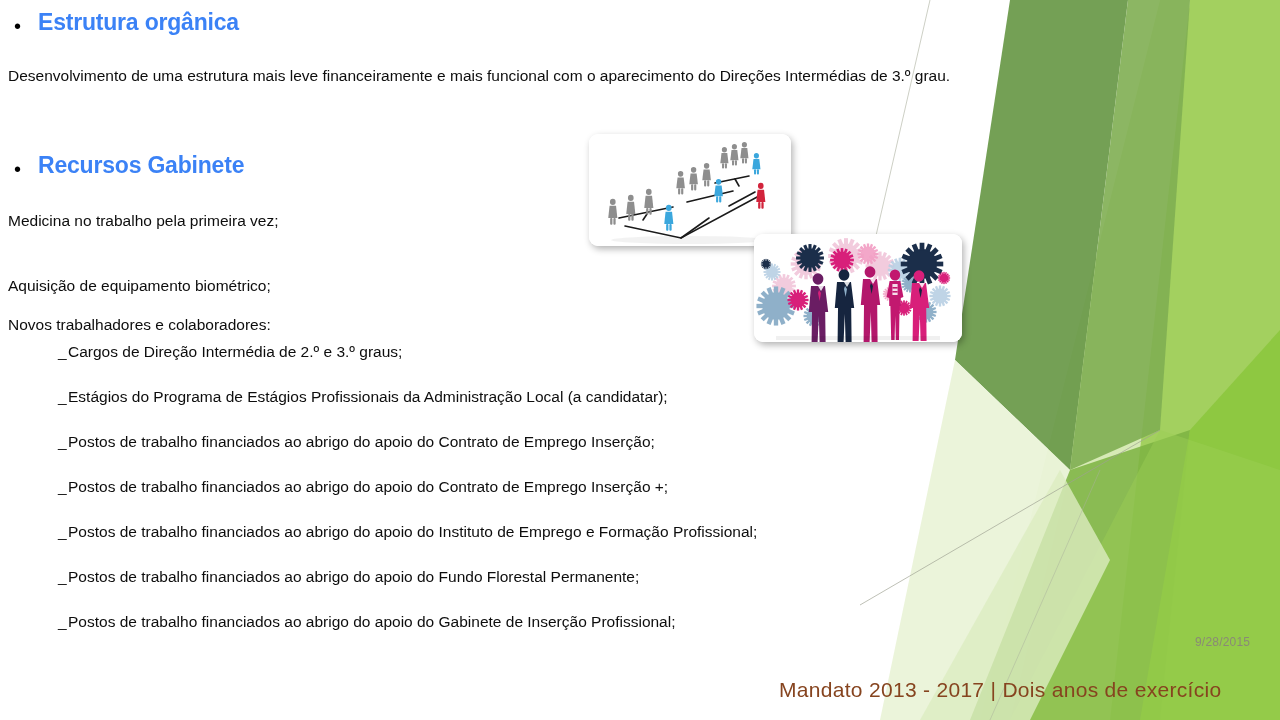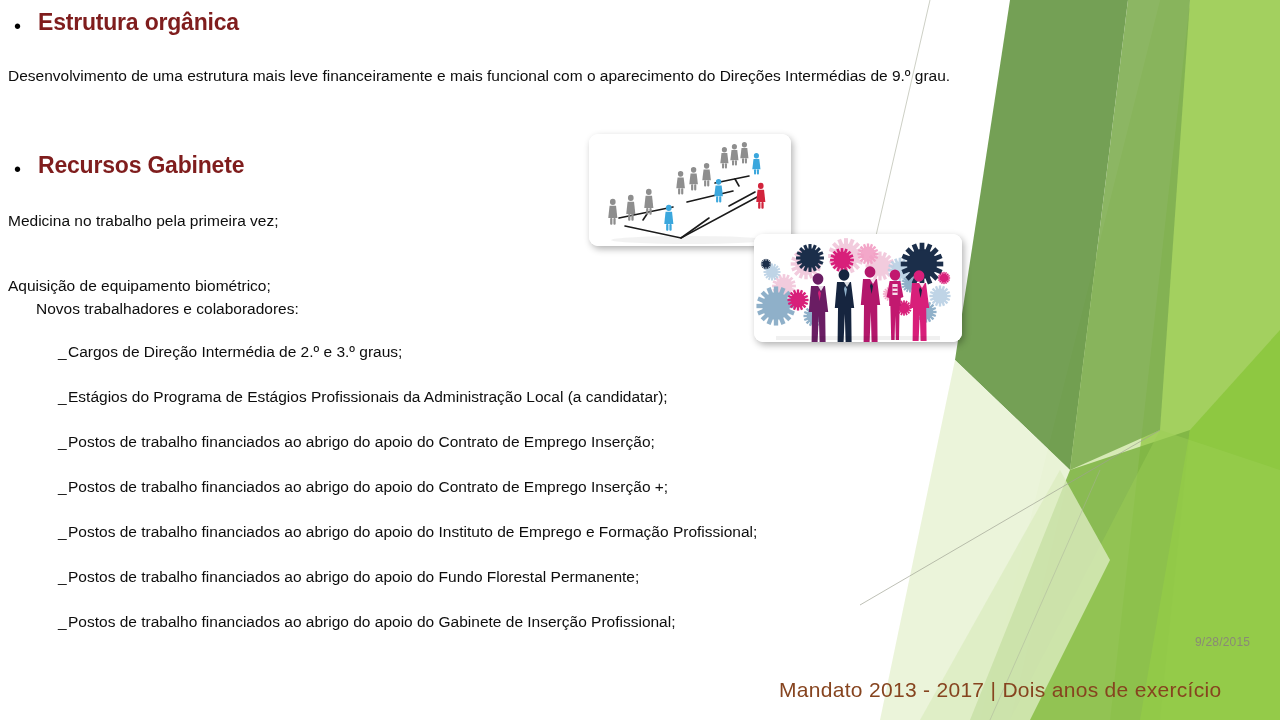--- a/index.html
+++ b/index.html
@@ -39,40 +39,40 @@
     flex:0 0 auto;
     width:24px;
     font-size:20px;
     line-height:1;
     color:#000;
     padding-top:6px;
   }
   .head-text{
     font-size:23px;
     font-weight:bold;
-    color:#7f1d1d;
+    color:#3b82f6;
     letter-spacing:-0.2px;
     line-height:1.1;
   }
 
   .para{
     font-size:15.5px;
     color:#0d0d0d;
     line-height:1.25;
     padding-left:8px;
   }
 
   .h1-block{ position:absolute; left:0; top:10px; }
   .p1-block{ position:absolute; left:0; top:66px; width:1240px; }
 
   .h2-block{ position:absolute; left:0; top:153px; }
 
   .line-a{ position:absolute; left:0; top:211px; }
   .line-b{ position:absolute; left:0; top:255px;margin-top:21px; }
-  .line-c{ position:absolute; left:0; top:299px;margin-left:28px; }
+  .line-c{ position:absolute; left:0; top:315px; }
 
   .sub-list{
     position:absolute; left:0; top:343px;
     width:1100px;
   }
   .sub-item{
     display:flex; align-items:baseline;
     padding-left:58px;
     height:45px;
   }
@@ -159,21 +159,21 @@
   <div class="content">
 
     <div class="h1-block">
       <div class="head-row">
         <span class="bullet-dot">•</span>
         <span class="head-text">Estrutura orgânica</span>
       </div>
     </div>
 
     <div class="p1-block">
-      <div class="para">Desenvolvimento de uma estrutura mais leve financeiramente e mais funcional com o aparecimento do Direções Intermédias de 9.º grau.</div>
+      <div class="para">Desenvolvimento de uma estrutura mais leve financeiramente e mais funcional com o aparecimento do Direções Intermédias de 3.º grau.</div>
     </div>
 
     <div class="h2-block">
       <div class="head-row">
         <span class="bullet-dot">•</span>
         <span class="head-text">Recursos Gabinete</span>
       </div>
     </div>
 
     <div class="line-a">

